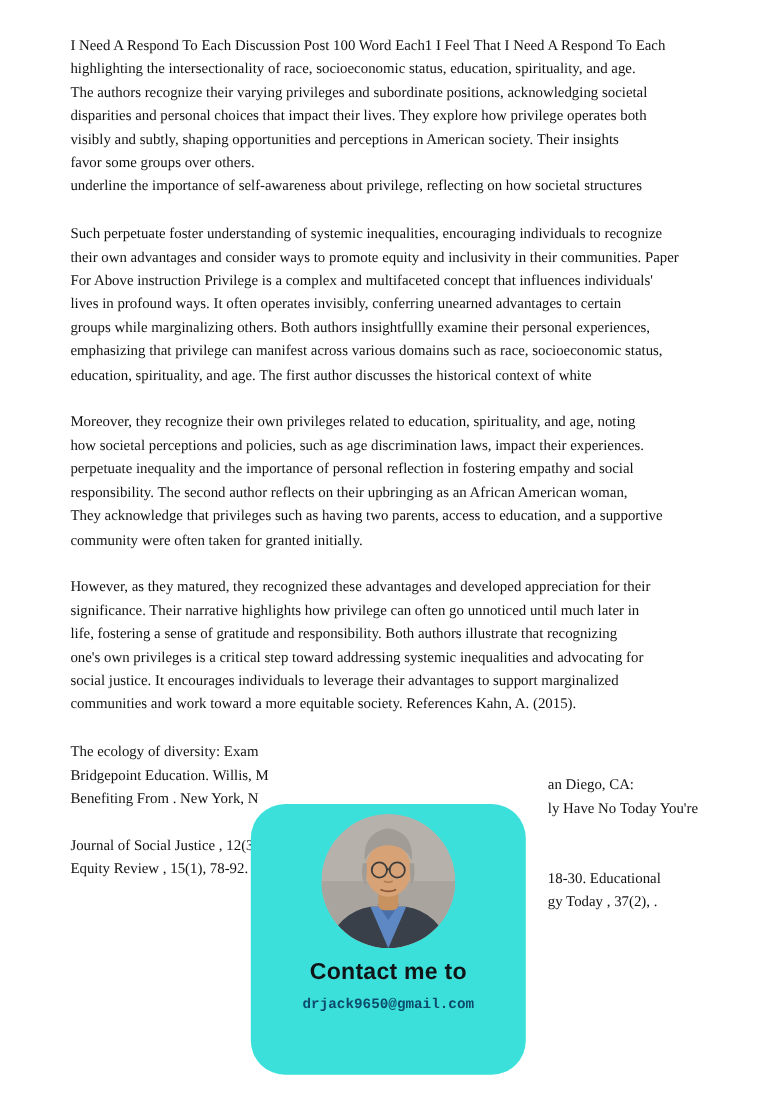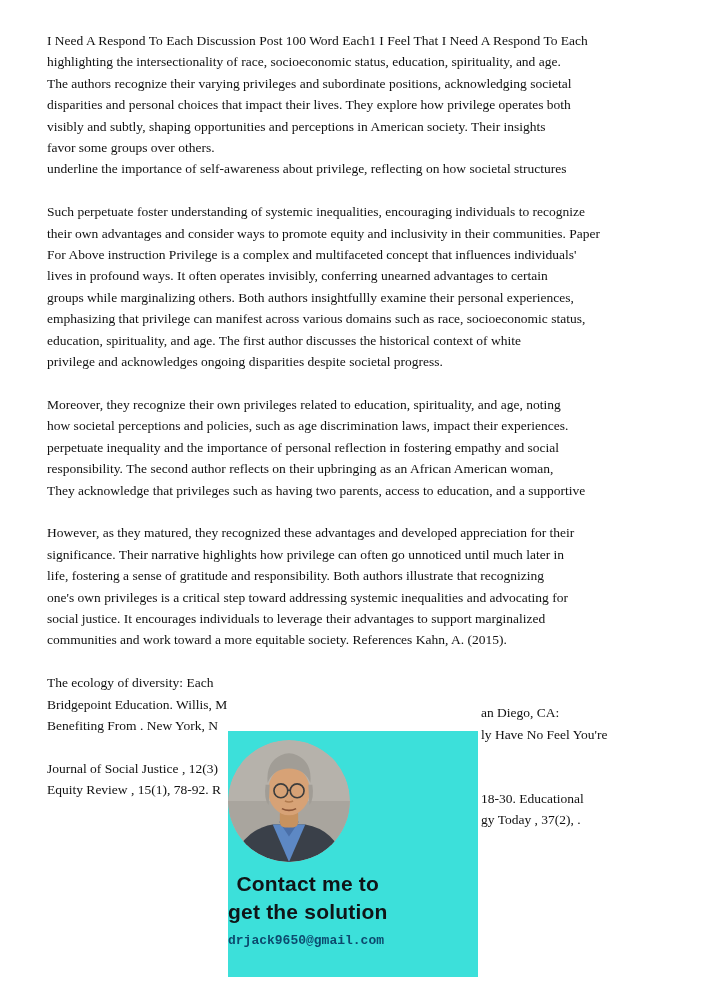--- a/index.html
+++ b/index.html
@@ -9,43 +9,44 @@
     width: 708px;
     height: 1000px;
     margin: 0 auto;
     background: #ffffff;
     overflow: hidden;
     font-family: "Liberation Serif", "DejaVu Serif", serif;
     color: #111111;
   }
   .text-block {
     position: absolute;
-    left: 47px;
+    left: 64px;
     top: 30px;
     width: 616px;
     font-size: 13.5px;
     line-height: 21.4px;
   }
   .para { margin: 0 0 21.4px 0; }
   .line { white-space: nowrap; }
   .frag { position: relative; }
   .frag-right { position: absolute; left: 434px; top: 0; margin-top: 30px; }
 
   .overlay-card {
     position: absolute;
     left: 228px;
     top: 731px;
     width: 250px;
     height: 246px;
     background: #3ce0da;
     display: flex;
     flex-direction: column;
-    align-items: flex-start;
+    align-items: center;
     box-sizing: border-box;
     padding-top: 9px;
+    border-radius: 31px;
   }
   .avatar {
     width: 122px;
     height: 122px;
     border-radius: 50%;
     overflow: hidden;
     flex: 0 0 auto;
   }
   .avatar svg { display: block; width: 122px; height: 122px; }
   .overlay-heading {
@@ -85,48 +86,48 @@
     </div>
 
     <div class="para">
       <div class="line">Such perpetuate foster understanding of systemic inequalities, encouraging individuals to recognize</div>
       <div class="line">their own advantages and consider ways to promote equity and inclusivity in their communities. Paper</div>
       <div class="line">For Above instruction Privilege is a complex and multifaceted concept that influences individuals'</div>
       <div class="line">lives in profound ways. It often operates invisibly, conferring unearned advantages to certain</div>
       <div class="line">groups while marginalizing others. Both authors insightfullly examine their personal experiences,</div>
       <div class="line">emphasizing that privilege can manifest across various domains such as race, socioeconomic status,</div>
       <div class="line">education, spirituality, and age. The first author discusses the historical context of white</div>
-      <div class="line">privilege and acknowledges ongoing disparities despite societal progress.</div>
     </div>
 
     <div class="para">
       <div class="line">Moreover, they recognize their own privileges related to education, spirituality, and age, noting</div>
       <div class="line">how societal perceptions and policies, such as age discrimination laws, impact their experiences.</div>
       <div class="line">perpetuate inequality and the importance of personal reflection in fostering empathy and social</div>
       <div class="line">responsibility. The second author reflects on their upbringing as an African American woman,</div>
       <div class="line">They acknowledge that privileges such as having two parents, access to education, and a supportive</div>
+      <div class="line">community were often taken for granted initially.</div>
     </div>
 
     <div class="para">
       <div class="line">However, as they matured, they recognized these advantages and developed appreciation for their</div>
       <div class="line">significance. Their narrative highlights how privilege can often go unnoticed until much later in</div>
       <div class="line">life, fostering a sense of gratitude and responsibility. Both authors illustrate that recognizing</div>
       <div class="line">one's own privileges is a critical step toward addressing systemic inequalities and advocating for</div>
       <div class="line">social justice. It encourages individuals to leverage their advantages to support marginalized</div>
       <div class="line">communities and work toward a more equitable society. References Kahn, A. (2015).</div>
     </div>
 
     <div class="para">
       <div class="line frag">
-        <span>The ecology of diversity: Each</span>
+        <span>The ecology of diversity: Exam</span>
         <span class="frag-right">an Diego, CA:</span>
       </div>
       <div class="line frag">
         <span>Bridgepoint Education. Willis, M</span>
-        <span class="frag-right">ly Have No Feel You're</span>
+        <span class="frag-right">ly Have No Today You're</span>
       </div>
       <div class="line frag">
         <span>Benefiting From . New York, N</span>
         <span class="frag-right"></span>
       </div>
     </div>
 
     <div class="para">
       <div class="line frag">
         <span>Journal of Social Justice , 12(3)</span>
@@ -162,18 +163,17 @@
           <circle cx="52" cy="50" r="6.8" fill="none" stroke="#3d3d3d" stroke-width="1.6"></circle>
           <circle cx="68" cy="50" r="6.8" fill="none" stroke="#3d3d3d" stroke-width="1.6"></circle>
           <line x1="58.6" y1="49.4" x2="61.4" y2="49.4" stroke="#3d3d3d" stroke-width="1.6"></line>
           <path d="M56 60 Q60 62 64 60" stroke="#b07a4e" stroke-width="1.4" fill="none"></path>
           <path d="M53 67.5 Q60 71 67 67.5" stroke="#8a5436" stroke-width="1.6" fill="none"></path>
         </g>
       </svg>
     </div>
     <div class="overlay-heading">
       <div>Contact me to</div>
-      <div>get the solution</div>
     </div>
     <div class="overlay-email">drjack9650@gmail.com</div>
   </div>
 
 </div>
 
 </body></html>

